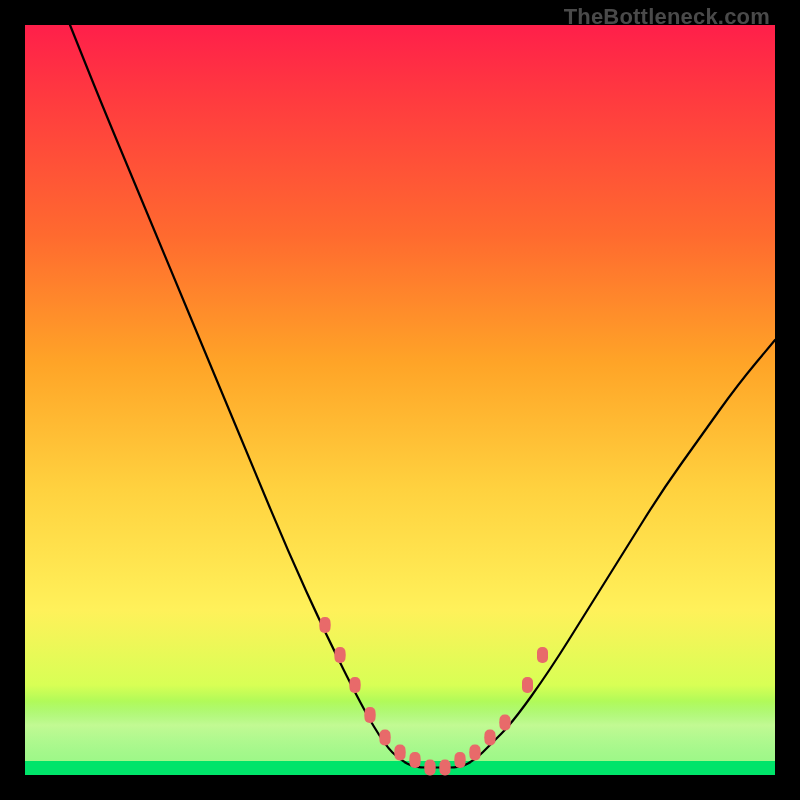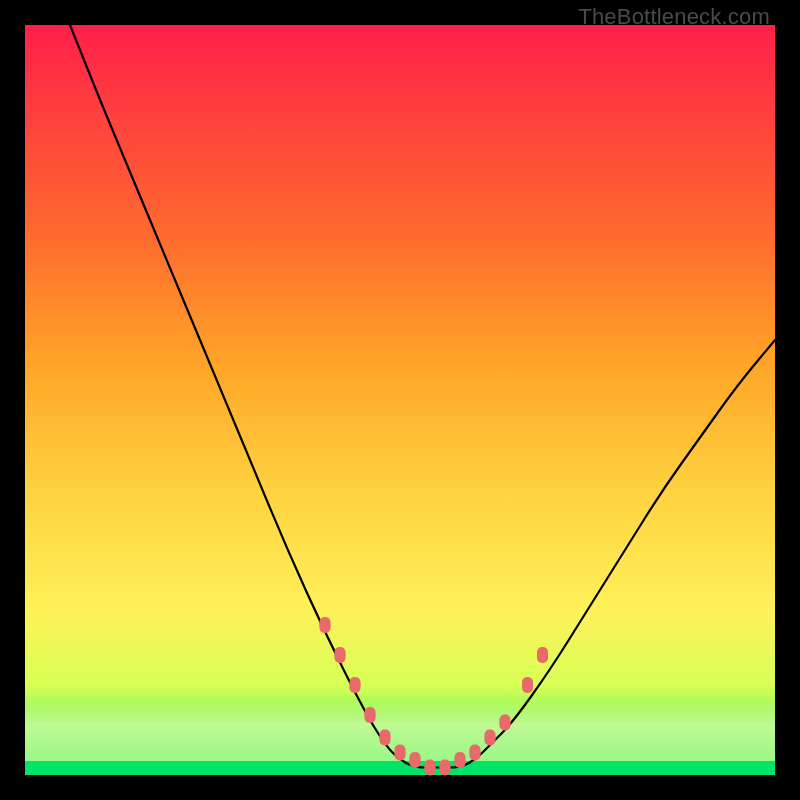--- a/index.html
+++ b/index.html
@@ -34,21 +34,21 @@
       #fff15a 78%,
       #d8ff55 88%,
       #00e46a 100%);
   }
   .watermark {
     position: absolute;
     top: 4px;
     right: 30px;
     color: #4a4a4a;
     font-size: 22px;
-    font-weight: 400;
+    font-weight: 700;
     letter-spacing: 0.2px;
   }
   svg.curve {
     position: absolute;
     left: 0;
     top: 0;
     width: 750px;
     height: 750px;
     overflow: visible;
   }

